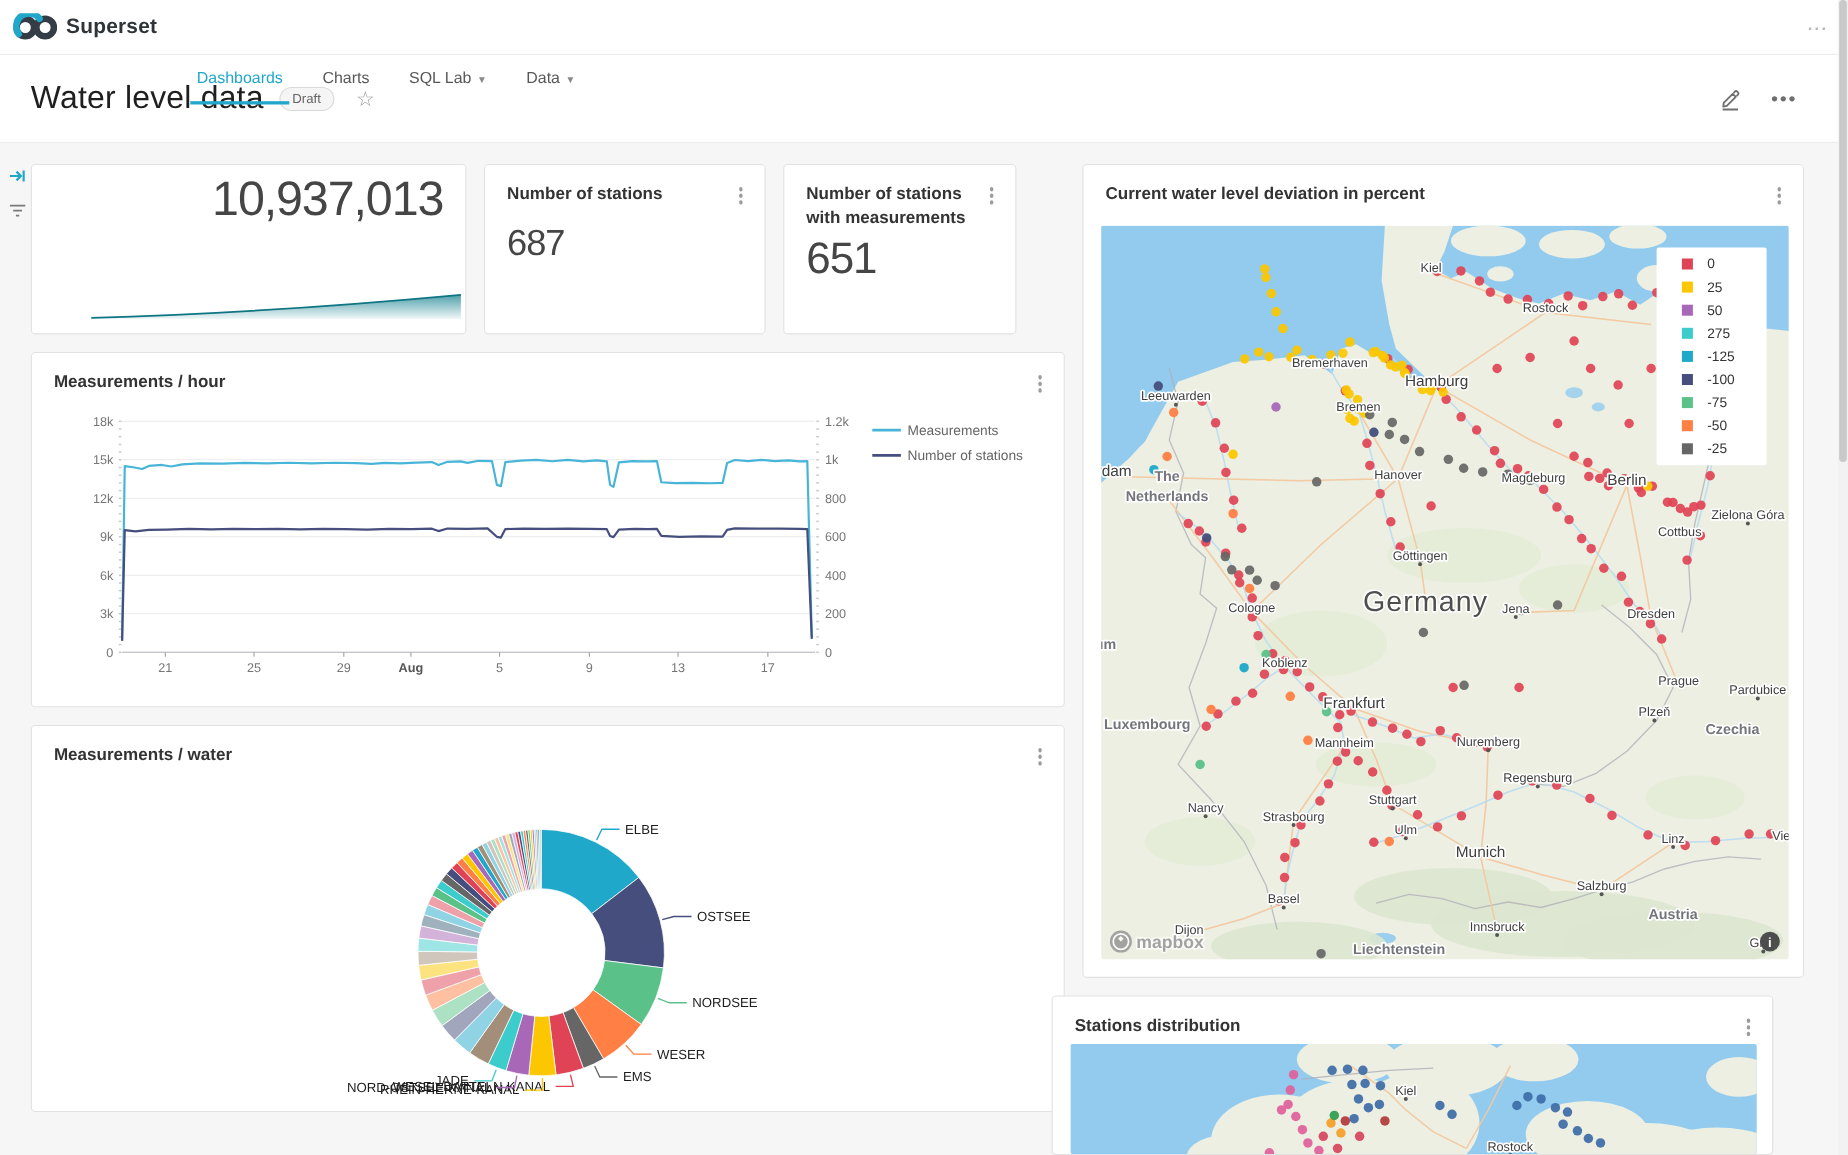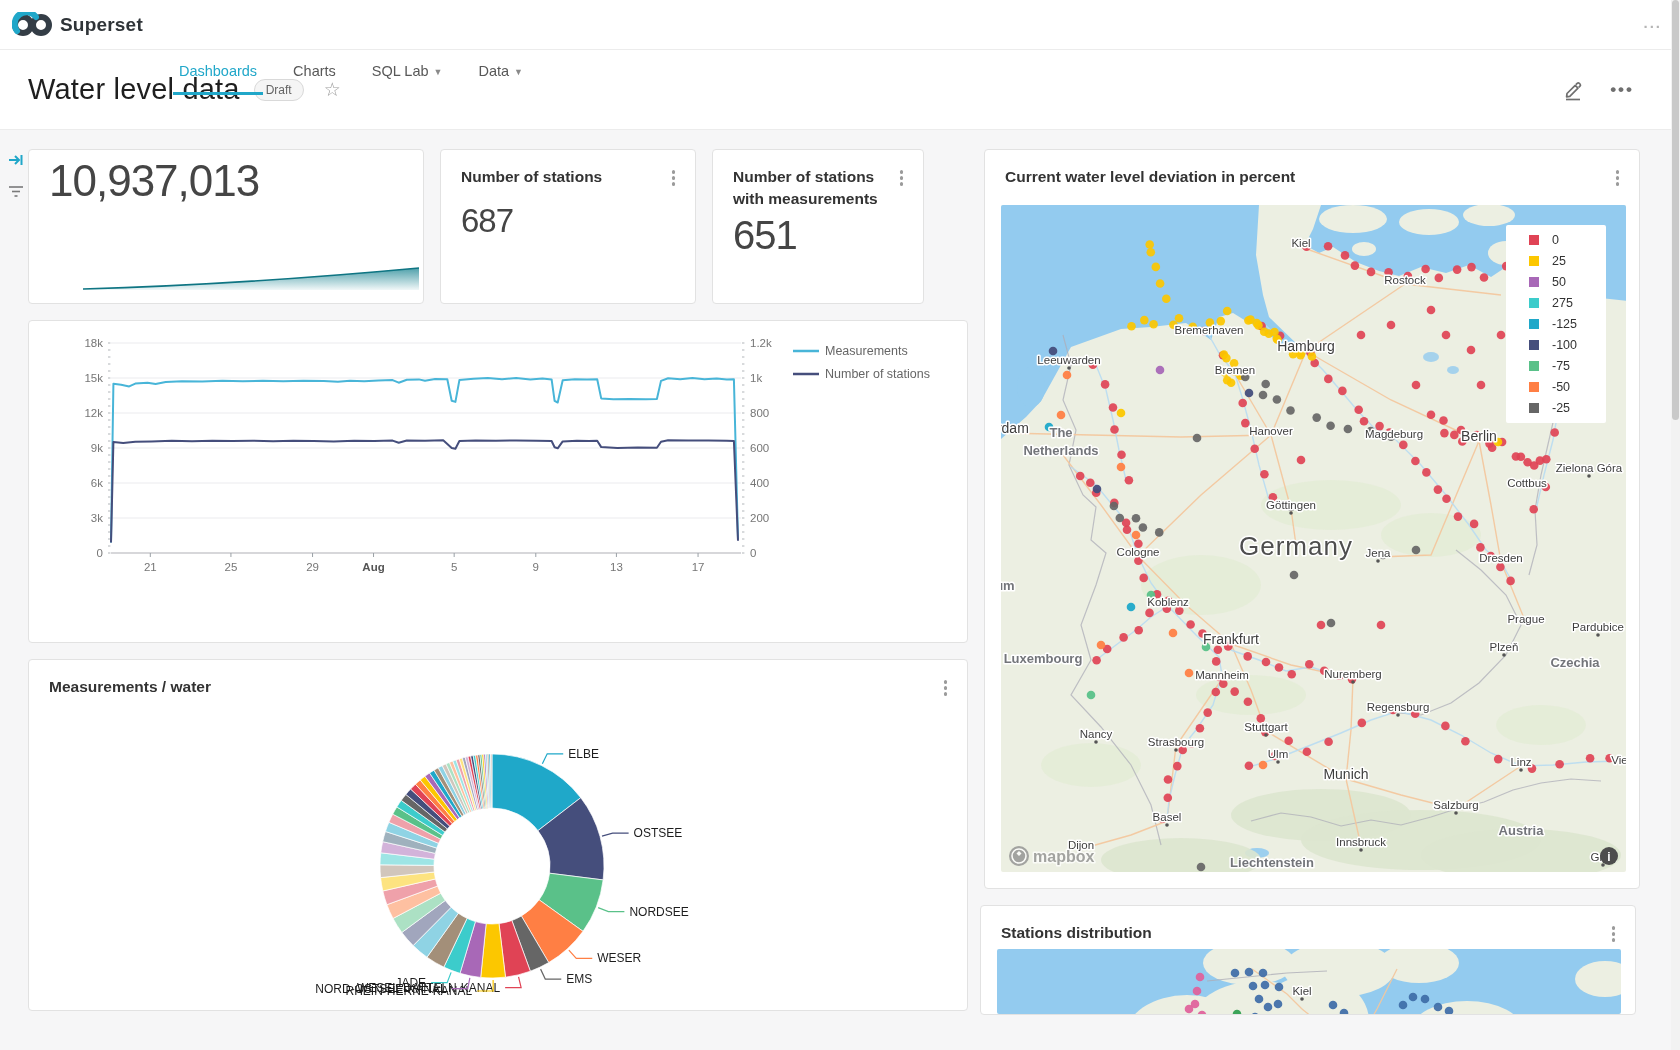--- a/index.html
+++ b/index.html
@@ -24,21 +24,21 @@
   .dots-h { color:#6f6f6f; font-size:17px; letter-spacing:2px; font-weight:700; cursor:pointer;}
   
   .dash { position:relative; width:1680px; height:920px; background:#f6f6f7; }
   .side-icons { position:absolute; left:8px; top:22px; display:flex; flex-direction:column; gap:16px; z-index:5;}
   .card { position:absolute; background:#fff; border:1px solid #e2e2e2; border-radius:4px; overflow:hidden;}
   .card-head { display:flex; align-items:flex-start; justify-content:space-between; padding:16px 14px 0 20px;}
   .card-title { font-size:15.5px; font-weight:600; color:#333; line-height:1.45; max-width:85%;}
   .kebab { display:flex; flex-direction:column; gap:2.5px; padding:4px 6px; cursor:pointer;}
   .kebab i { width:3.5px; height:3.5px; border-radius:50%; background:#9b9b9b; display:block;}
   .big-num { color:#454545; font-weight:500; padding:6px 20px 0 20px; letter-spacing:-1px;}
-  .v1{ font-size:44px;} .v2{ font-size:33px; padding-top:12px;} .v3{ font-size:40px; padding-top:2px;}
+  .v1{ font-size:44px;text-align:right;} .v2{ font-size:33px; padding-top:12px;} .v3{ font-size:40px; padding-top:2px;}
   .spark { position:absolute; left:52px; right:16px; bottom:10px; height:32px;}
   .mapwrap { position:absolute; left:16px; right:13px; top:55px; bottom:16px; border-radius:2px; overflow:hidden;}
   svg text { font-family:"Liberation Sans", sans-serif; }
   .scrollbar { position:fixed; right:0; top:0; width:9px; height:1050px; background:#f2f2f2;}
   .scroll-thumb { position:absolute; left:1px; top:0; width:7px; height:420px; border-radius:4px; background:#c9c9c9;}
 </style>
 </head>
 <body>
 
 <div class="nav">
@@ -129,20 +129,28 @@
       <div class="kebab">
           <i></i>
           <i></i>
           <i></i>
         </div>
     </div>
     <div class="big-num v3">651</div>
   </div>
 
   <div class="card" style="left:28px;top:190px;width:940px;height:323px">
+    <div class="card-head">
+      <div class="card-title">Measurements / hour</div>
+      <div class="kebab">
+          <i></i>
+          <i></i>
+          <i></i>
+        </div>
+    </div>
     <svg id="hour-svg" width="908" height="272" style="display:block;margin:4px 0 0 12px">
         <line x1="70" x2="700" y1="228" y2="228" stroke="#ebebee" stroke-width="1"></line>
         <text x="62" y="232" text-anchor="end" font-size="11.5" fill="#767676">0</text>
         <line x1="70" x2="700" y1="193" y2="193" stroke="#ebebee" stroke-width="1"></line>
         <text x="62" y="197" text-anchor="end" font-size="11.5" fill="#767676">3k</text>
         <line x1="70" x2="700" y1="158" y2="158" stroke="#ebebee" stroke-width="1"></line>
         <text x="62" y="162" text-anchor="end" font-size="11.5" fill="#767676">6k</text>
         <line x1="70" x2="700" y1="123" y2="123" stroke="#ebebee" stroke-width="1"></line>
         <text x="62" y="127" text-anchor="end" font-size="11.5" fill="#767676">9k</text>
         <line x1="70" x2="700" y1="88" y2="88" stroke="#ebebee" stroke-width="1"></line>
@@ -714,21 +722,21 @@
             <text x="32" y="657" font-size="16" font-weight="700" fill="#8a8a8a" paint-order="stroke" stroke="#ffffff" stroke-width="3" stroke-linejoin="round">mapbox</text>
           </g>
           <g>
             <circle cx="608" cy="651" r="9" fill="#4d4d4d"></circle>
             <text x="608" y="656" text-anchor="middle" font-size="12" font-weight="700" fill="#fff" font-family="Liberation Serif, serif">i</text>
           </g>
         </svg>
     </div>
   </div>
 
-  <div class="card" style="left:980px;top:775px;width:656px;height:110px">
+  <div class="card" style="left:956px;top:775px;width:656px;height:145px">
     <div class="card-head">
       <div class="card-title">Stations distribution</div>
       <div class="kebab">
           <i></i>
           <i></i>
           <i></i>
         </div>
     </div>
     <div class="mapwrap" style="top:43px;bottom:0;right:14px">
       <svg id="map2-svg" width="626" height="102">

